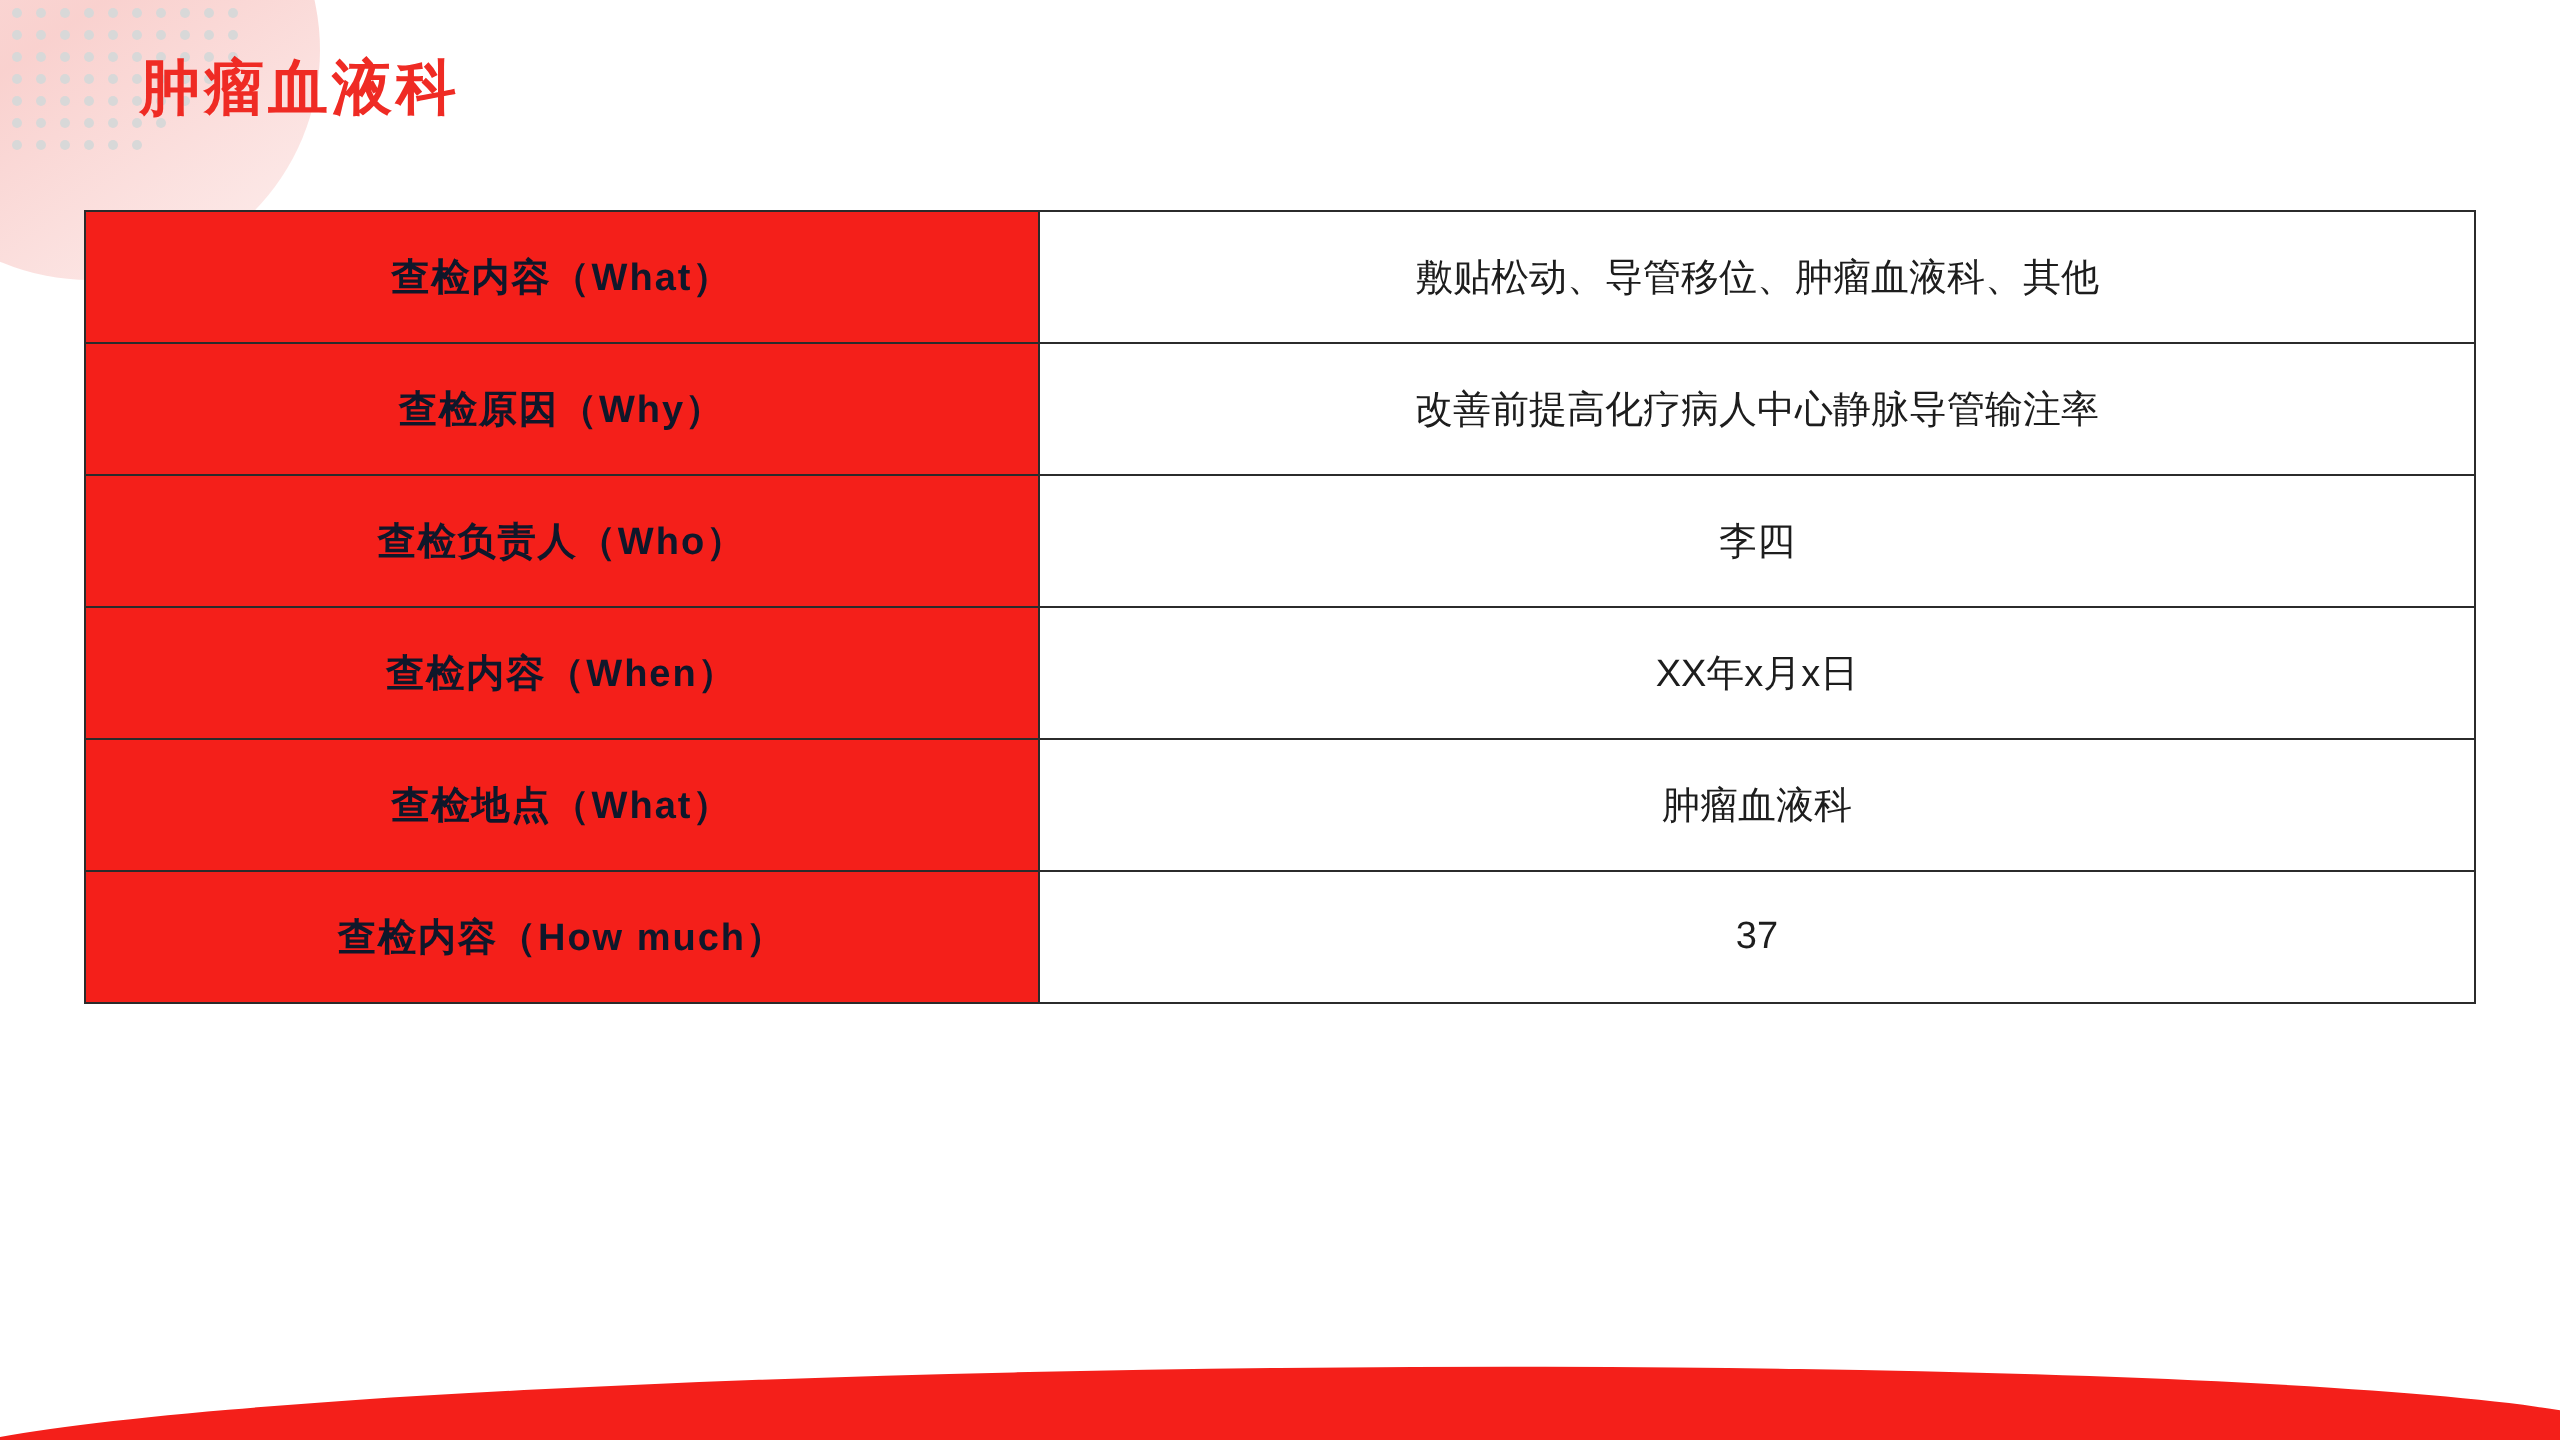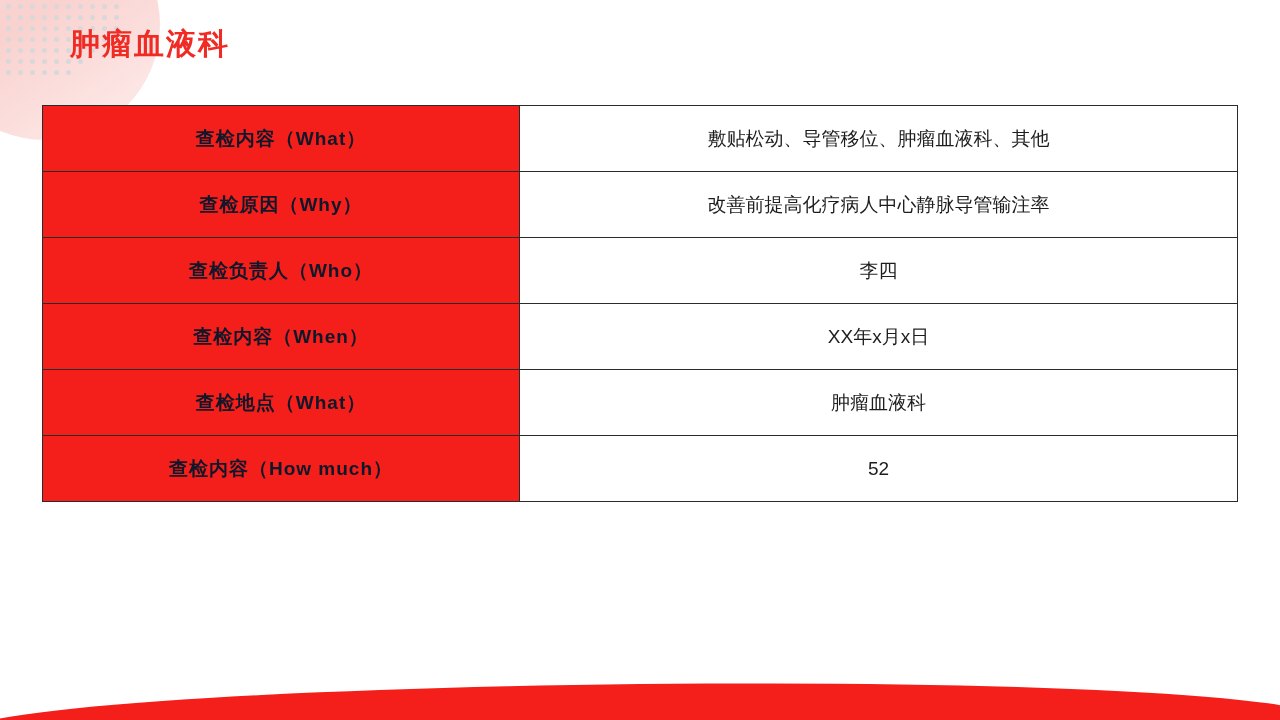--- a/index.html
+++ b/index.html
@@ -197,21 +197,21 @@
       <tr>
         <td class="label-cell">查检内容（When）</td>
         <td class="value-cell">XX年x月x日</td>
       </tr>
       <tr>
         <td class="label-cell">查检地点（What）</td>
         <td class="value-cell">肿瘤血液科</td>
       </tr>
       <tr>
         <td class="label-cell">查检内容（How much）</td>
-        <td class="value-cell">52</td>
+        <td class="value-cell">37</td>
       </tr>
     </tbody>
   </table>
 </div>
 
 <div class="bottom-band">
   <div class="band-shape"></div>
 </div>
 
 </body></html>

